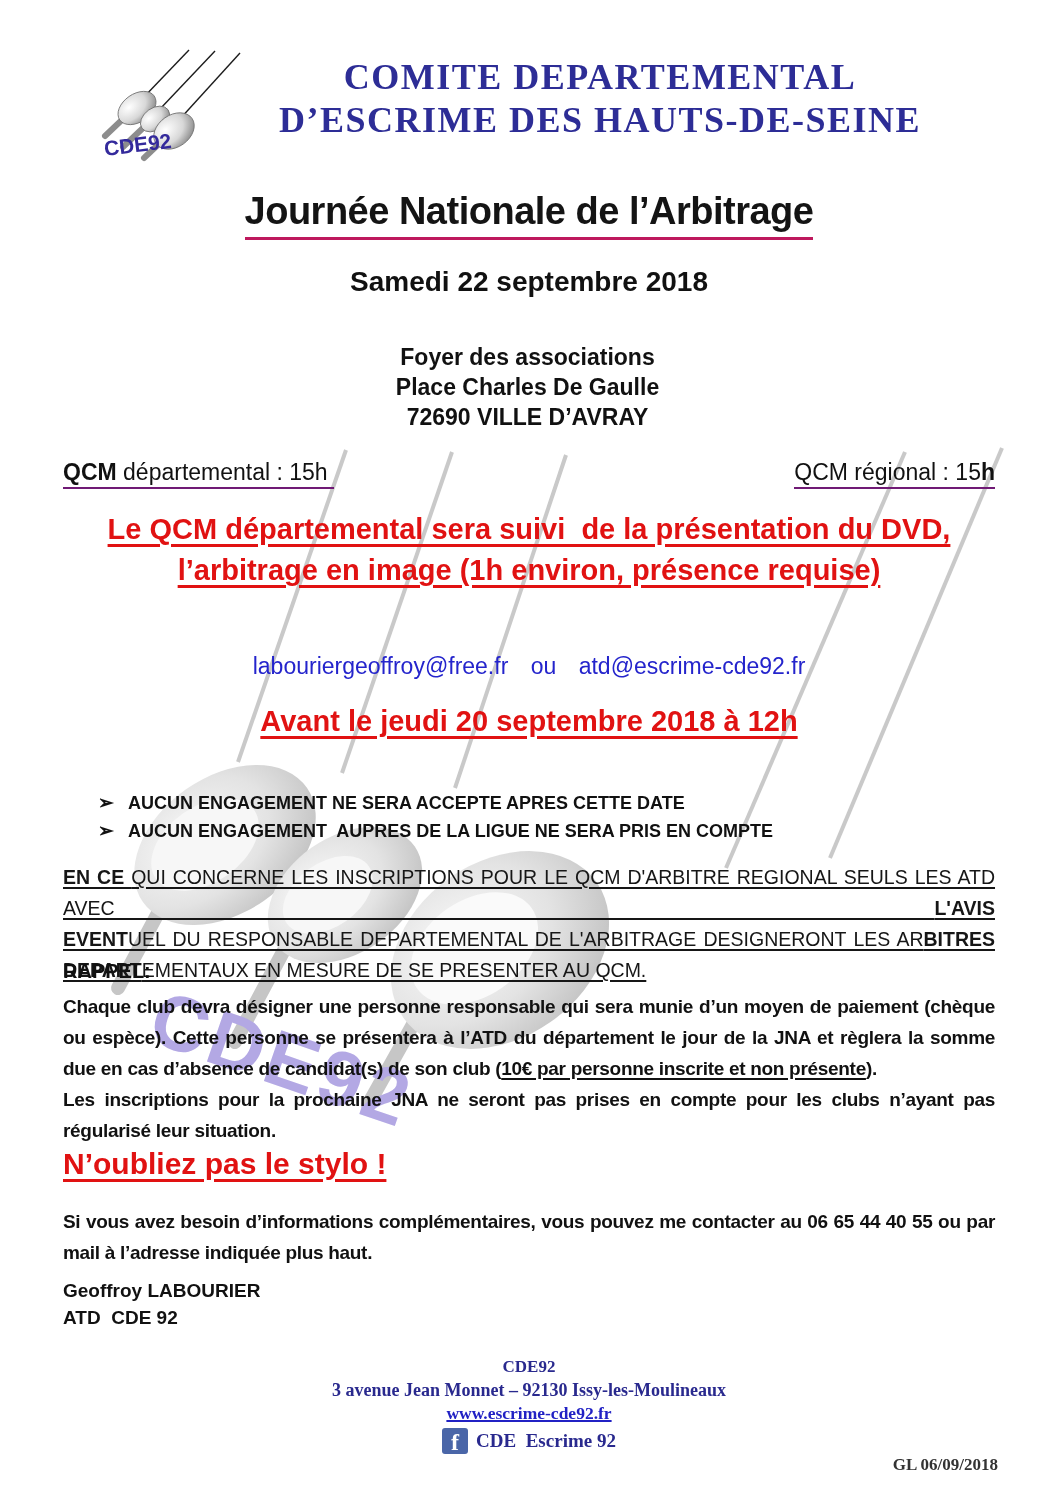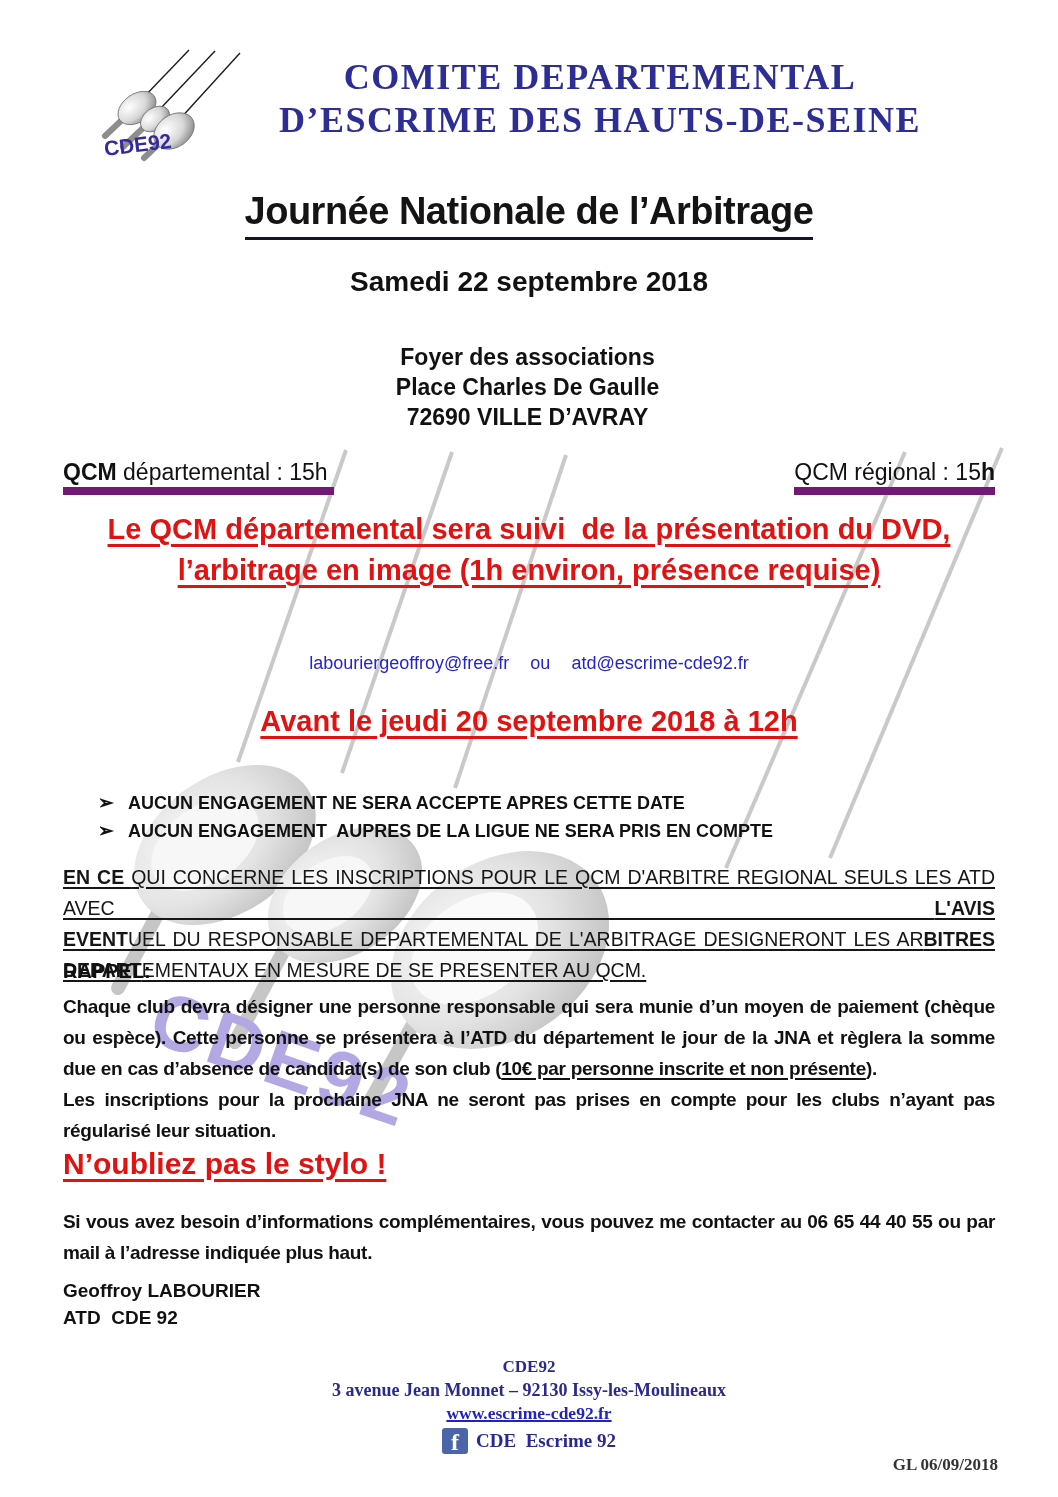--- a/index.html
+++ b/index.html
@@ -20,39 +20,39 @@
   
   .header {
     left:200px; top:56px; width:800px; text-align:center;
     font-family:"Liberation Serif", serif; font-weight:bold;
     font-size:36px; line-height:43px; color:#2d2d96; letter-spacing:1.5px;
   }
 
   .title-row { left:0; top:190px; width:1058px; text-align:center; }
   .title {
     display:inline-block; font-size:38px; font-weight:bold; color:#141414;
-    border-bottom:3px solid #0f172a; padding-bottom:4px; letter-spacing:-0.5px;
+    border-bottom:3px solid #be185d; padding-bottom:4px; letter-spacing:-0.5px;
   }
 
   .date { left:0; top:266px; width:1058px; text-align:center; font-size:28px; font-weight:bold; }
 
   .venue { left:0; top:342px; width:1055px; text-align:center; font-size:23px; font-weight:bold; line-height:30px; }
 
   .qcm-row { left:63px; top:459px; width:932px; display:flex; justify-content:space-between; font-size:23px; }
-  .qcm-item { display:inline-block; border-bottom:8px solid #701a75; padding-bottom:1px; }
+  .qcm-item { display:inline-block; border-bottom:2px solid #701a75; padding-bottom:1px; }
   .qcm-item b { font-weight:bold; }
 
   .dvd { left:0; top:509px; width:1058px; text-align:center; font-size:29px; line-height:41px; }
   .ru {
     color:#e11212; font-weight:bold;
     text-decoration:underline; text-decoration-thickness:3px; text-underline-offset:5px;
   }
 
   .fiche { left:0; top:619px; width:1058px; text-align:center; font-size:22.5px; color:#1a1a1a; }
-  .emails { left:0; top:653px; width:1058px; text-align:center; font-size:18px; color:#2424cc; }
+  .emails { left:0; top:653px; width:1058px; text-align:center; font-size:23px; color:#2424cc; }
   .emails .sep { margin:0 16px; }
 
   .deadline-row { left:0; top:705px; width:1058px; text-align:center; font-size:29px; }
 
   .bullets { left:98px; top:789px; font-size:18px; font-weight:bold; }
   .bullet { display:flex; align-items:baseline; line-height:28px; }
   .glyph { width:30px; font-size:19px; }
 
   .regnote { left:63px; top:862px; width:932px; font-size:19.5px; line-height:31px; color:#161616; }
   .jline { text-align:justify; text-align-last:justify; }

